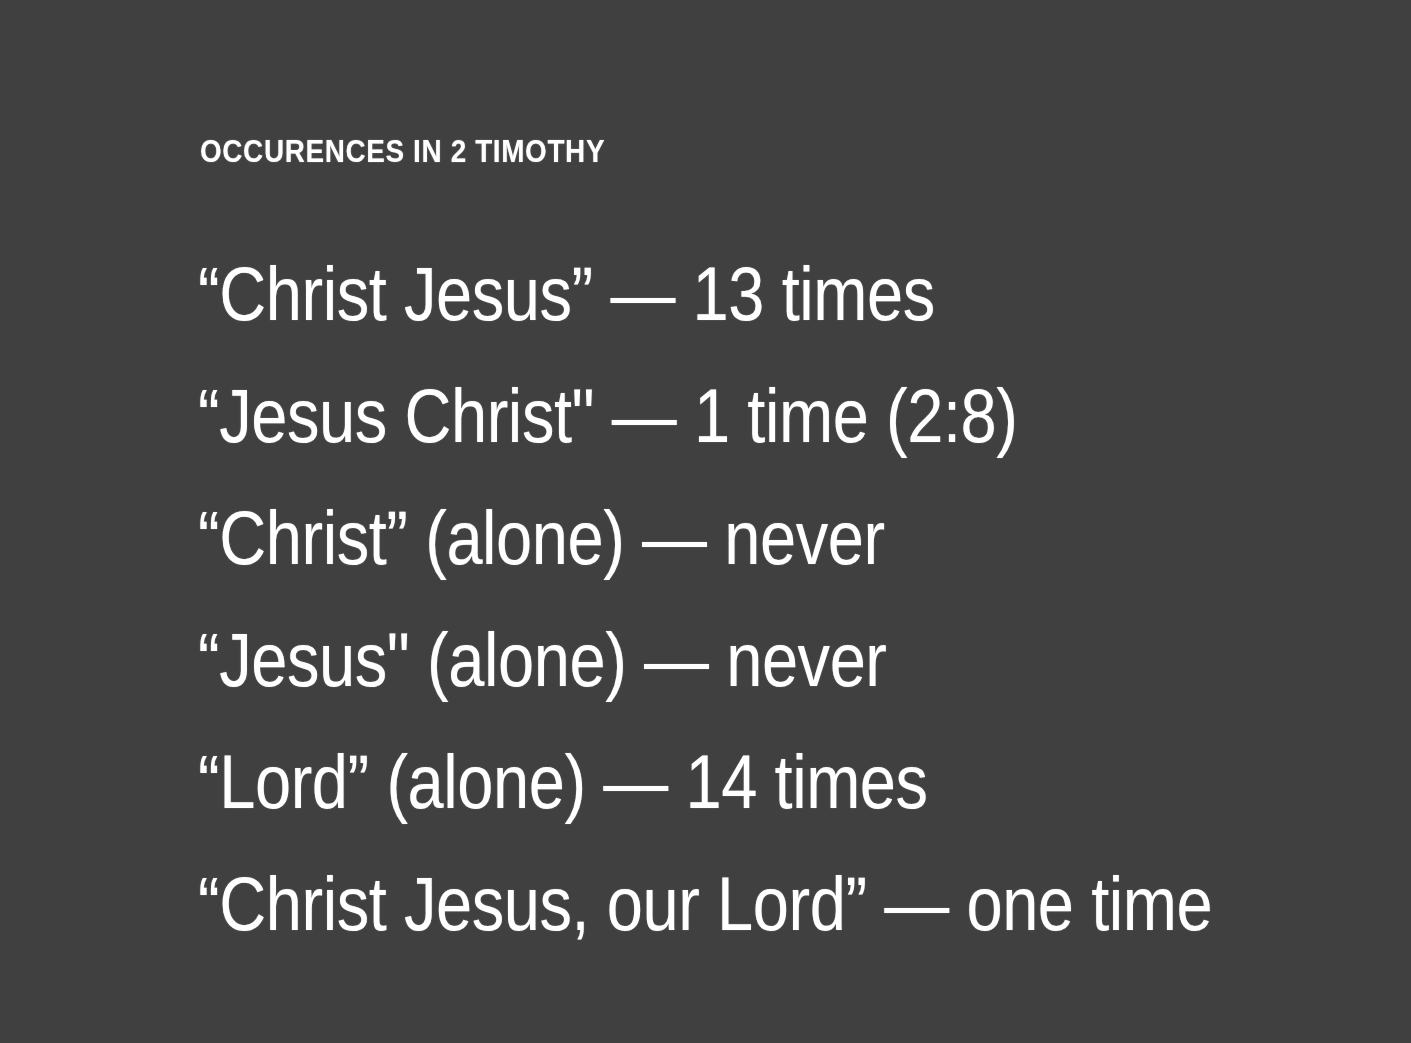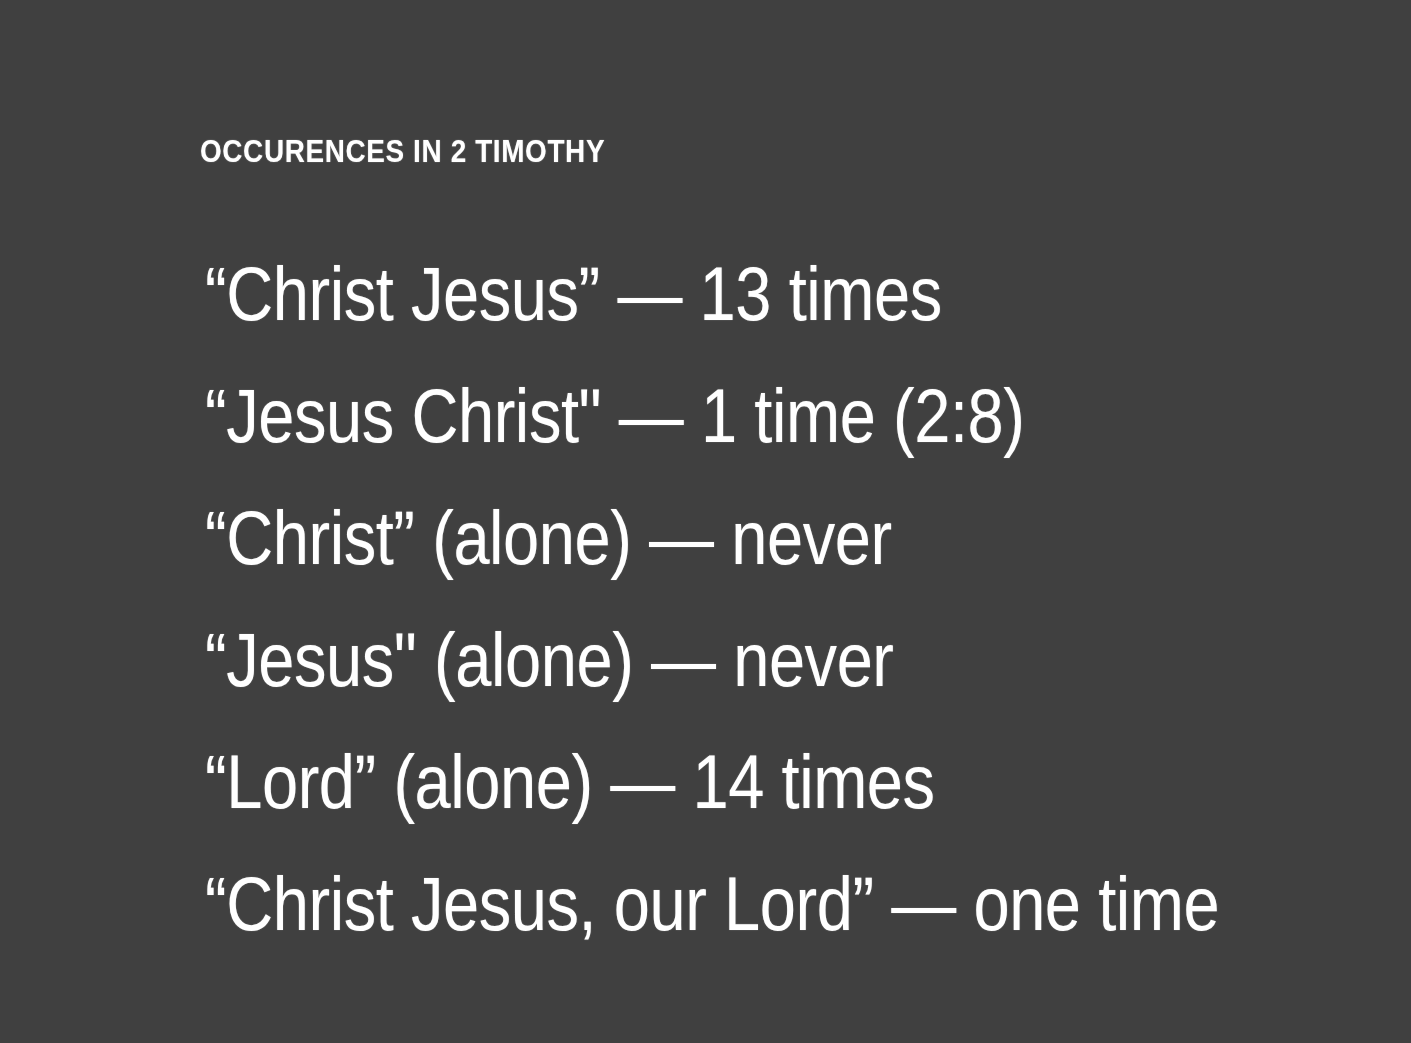--- a/index.html
+++ b/index.html
@@ -35,21 +35,21 @@
     letter-spacing: 0.7px;
     color: #ffffff;
     white-space: nowrap;
     transform: scaleX(0.90);
     transform-origin: left center;
     text-shadow: 0 0 1.5px rgba(255,255,255,0.45);
   }
 
   #occurrence-list {
     position: absolute;
-    left: 205px;
+    left: 198px;
     top: 233px;
     margin: 0;
     padding: 0;
     list-style: none;
     width: 1180px;
   }
 
   #occurrence-list li {
     display: block;
     height: 122px;

